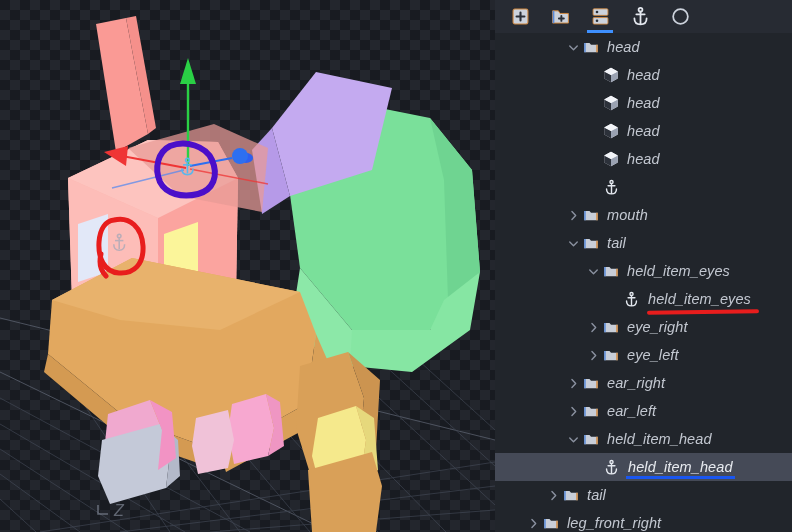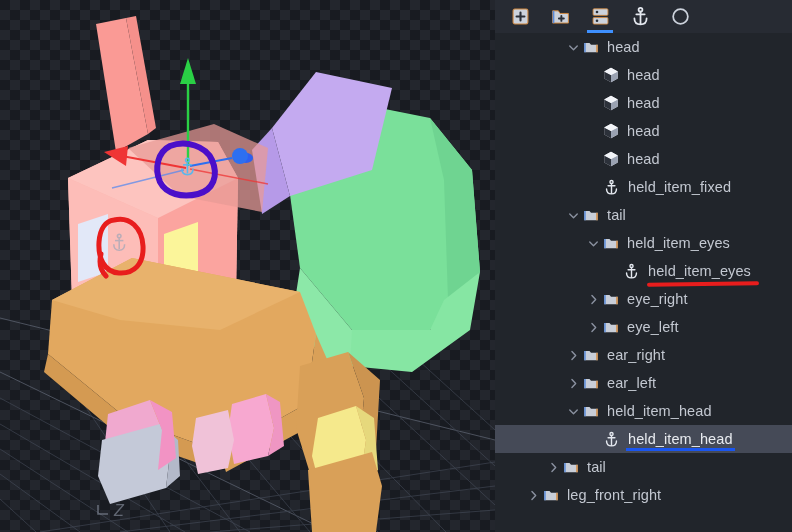--- a/index.html
+++ b/index.html
@@ -29,20 +29,21 @@
     background-color:#181b21;
   }
   .vp-svg { position:absolute; inset:0; }
 
   
   #outliner {
     width:297px; height:532px;
     background:#21252b;
     display:flex; flex-direction:column;
     position:relative;
+    font-style:italic;
   }
   #toolbar {
     height:33px; min-height:33px;
     background:#272b33;
     display:flex; align-items:center;
     padding-left:10px;
     gap:10px;
     position:relative;
   }
   .tb-btn {
@@ -370,21 +371,35 @@
           <span class="ico anchor">
             <svg width="17" height="17" viewBox="0 0 24 24" style="display: block;">
               <g fill="none" stroke="#e4e8ef" stroke-width="2" stroke-linecap="round">
                 <circle cx="12" cy="4.2" r="2.2"></circle>
                 <line x1="12" y1="6.4" x2="12" y2="20"></line>
                 <line x1="7.2" y1="9.5" x2="16.8" y2="9.5"></line>
                 <path d="M5 14 C5 19 8 21 12 21 C16 21 19 19 19 14"></path>
               </g>
             </svg>
           </span>
-          <span class="lbl">held_item_fixed</span>
+        </div>
+        <div class="row" style="padding-left: 70px;">
+          <span class="twisty">
+            <svg width="15" height="15" viewBox="0 0 24 24" style="display: block;">
+              <path d="M9.5 5.5 L15.5 12 L9.5 18.5" fill="none" stroke="#8a91a0" stroke-width="2.2" stroke-linecap="round" stroke-linejoin="round"></path>
+            </svg>
+          </span>
+          <span class="ico">
+            <svg width="18" height="18" viewBox="0 0 24 24" style="display: block;">
+              <path d="M3 6.5 L3 19 L21 19 L21 9 L12 9 L10 6.5 Z" fill="#c9ced8"></path>
+              <path d="M3 6.5 L3 19 L5 19 L5 6.5 Z" fill="#5b8ddb"></path>
+              <path d="M19 9 L21 9 L21 19 L19 19 Z" fill="#d0883f"></path>
+            </svg>
+          </span>
+          <span class="lbl">mouth</span>
         </div>
         <div class="row" style="padding-left: 70px;">
           <span class="twisty">
             <svg width="15" height="15" viewBox="0 0 24 24" style="display: block;">
               <path d="M6 9.5 L12 15.5 L18 9.5" fill="none" stroke="#8a91a0" stroke-width="2.2" stroke-linecap="round" stroke-linejoin="round"></path>
             </svg>
           </span>
           <span class="ico">
             <svg width="18" height="18" viewBox="0 0 24 24" style="display: block;">
               <path d="M3 6.5 L3 19 L21 19 L21 9 L12 9 L10 6.5 Z" fill="#c9ced8"></path>

